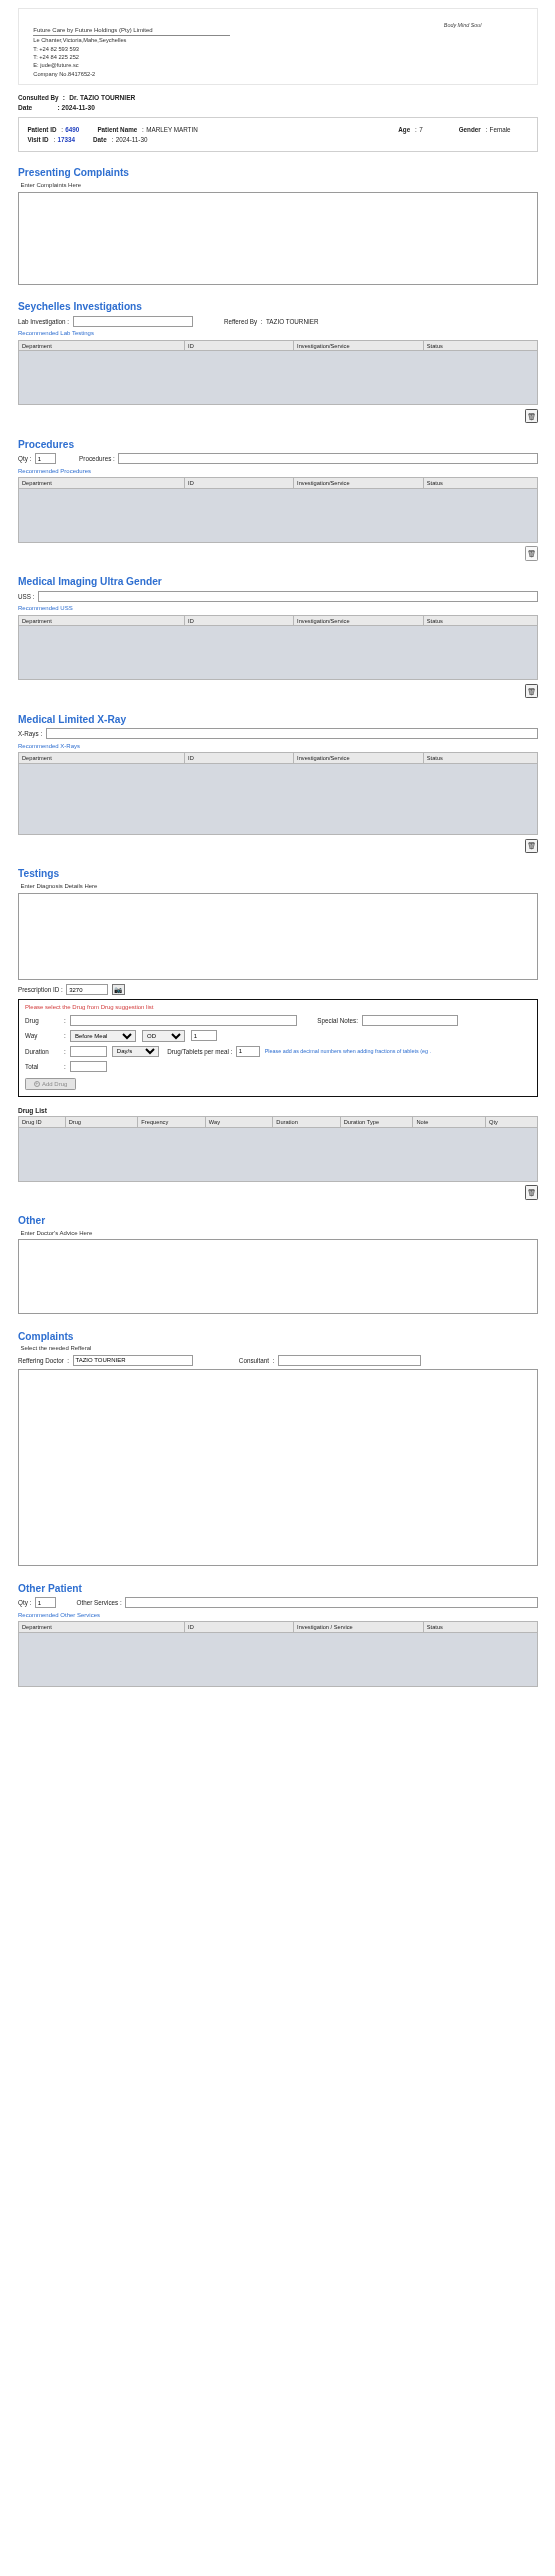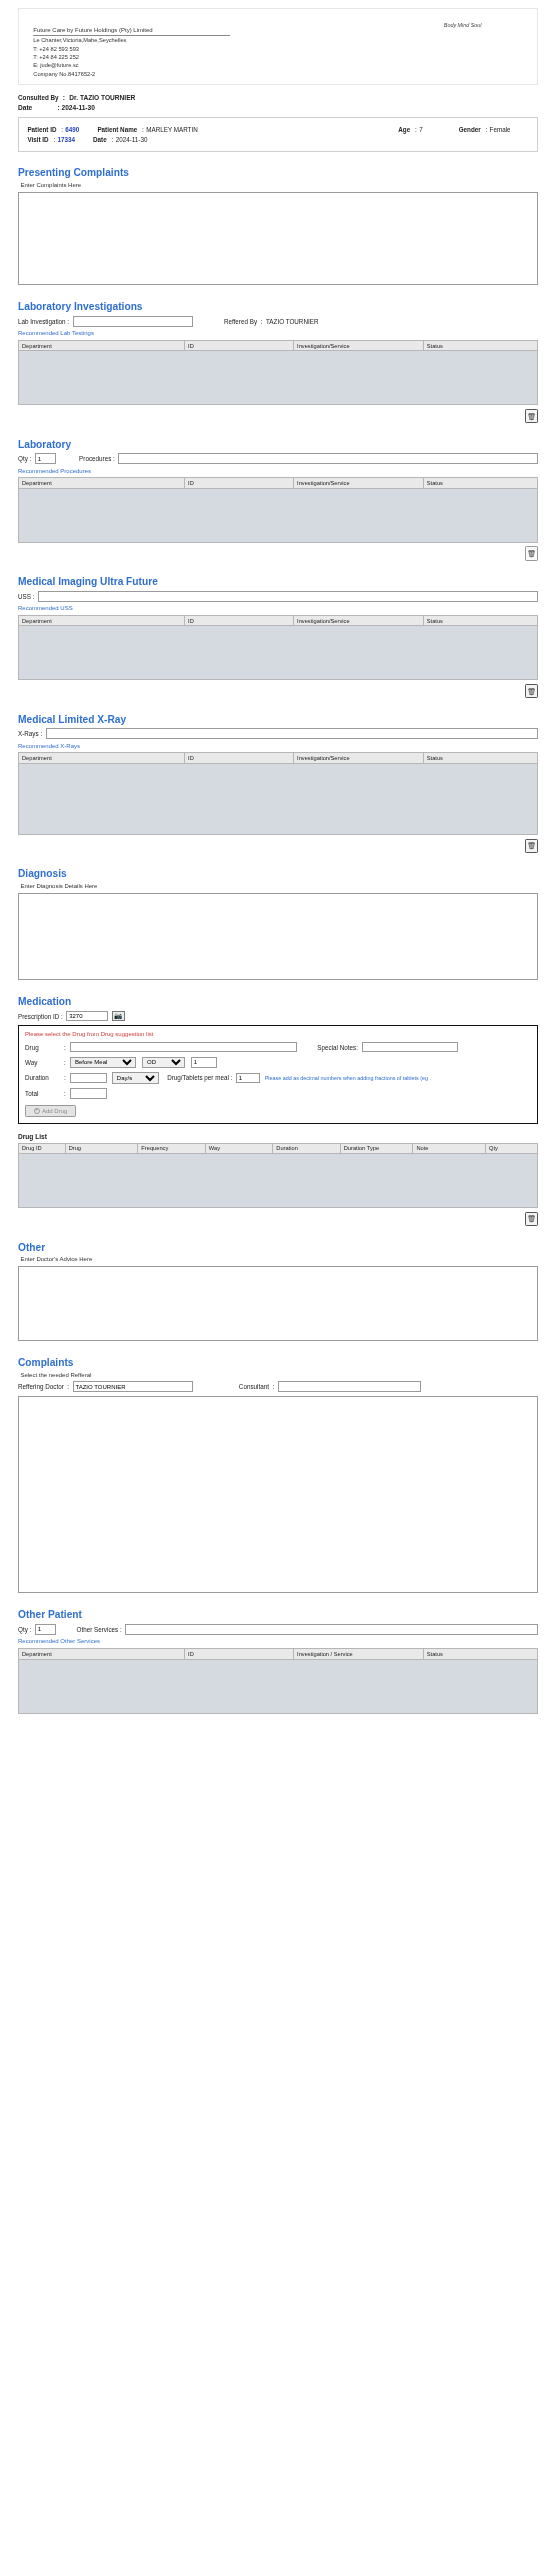--- a/index.html
+++ b/index.html
@@ -232,21 +232,21 @@
       </div>
     </div>
   </div>
 
   
   <h2 class="sec">Presenting Complaints</h2>
   <div class="sub-note">Enter Complaints Here</div>
   <textarea class="area" style="height: 93px;" placeholder=""></textarea>
 
   
-  <h2 class="sec">Laboratory  Investigations</h2>
+  <h2 class="sec">Seychelles  Investigations</h2>
   <div class="row">
     <span class="lbl">Lab Investigation :</span>
     <input class="txt" style="width: 120px;" value="">
     <span style="width:24px"></span>
     <span class="lbl">Reffered By</span>
     <span class="lbl">:</span>
     <span class="lbl">TAZIO TOURNIER</span>
   </div>
   <div class="blue-note">Recommended Lab Testings</div>
   <table class="grid">
@@ -258,21 +258,21 @@
         <th style="width:22%">Status</th>
       </tr>
     </thead>
   </table>
   <div class="grid-body"></div>
   <div class="trash-row">
     <div class="trash">🗑</div>
   </div>
 
   
-  <h2 class="sec">Laboratory</h2>
+  <h2 class="sec">Procedures</h2>
   <div class="row">
     <span class="lbl">Qty :</span>
     <input class="txt" style="width: 21.5px;" value="1">
     <span style="width:15.5px"></span>
     <span class="lbl">Procedures :</span>
     <input class="txt" style="flex: 1 1 0%;" value="">
   </div>
   <div class="blue-note">Recommended Procedures</div>
   <table class="grid">
     <thead>
@@ -283,21 +283,21 @@
         <th style="width:22%">Status</th>
       </tr>
     </thead>
   </table>
   <div class="grid-body"></div>
   <div class="trash-row">
     <div class="trash light">🗑</div>
   </div>
 
   
-  <h2 class="sec">Medical Imaging Ultra Future</h2>
+  <h2 class="sec">Medical Imaging Ultra Gender</h2>
   <div class="row">
     <span class="lbl">USS :</span>
     <input class="txt" style="flex: 1 1 0%;" value="">
   </div>
   <div class="blue-note">Recommended USS</div>
   <table class="grid">
     <thead>
       <tr>
         <th style="width:32%">Department</th>
         <th style="width:21%">ID</th>
@@ -327,26 +327,25 @@
         <th style="width:22%">Status</th>
       </tr>
     </thead>
   </table>
   <div class="grid-body tall"></div>
   <div class="trash-row">
     <div class="trash">🗑</div>
   </div>
 
   
-  <h2 class="sec">Diagnosis</h2>
+  <h2 class="sec">Testings</h2>
   <div class="sub-note">Enter Diagnosis Details Here</div>
   <textarea class="area" style="height: 87px;"></textarea>
 
   
-  <h2 class="sec">Medication</h2>
   <div class="med-presc-row">
     <span class="lbl">Prescription ID :</span>
     <input class="txt" style="width: 42px;" value="3270">
     <div class="presc-btn">📷</div>
   </div>
 
   <div class="med-panel">
     <div class="med-warn">Please select the Drug from Drug suggestion list</div>
 
     <div class="med-grid-row">

